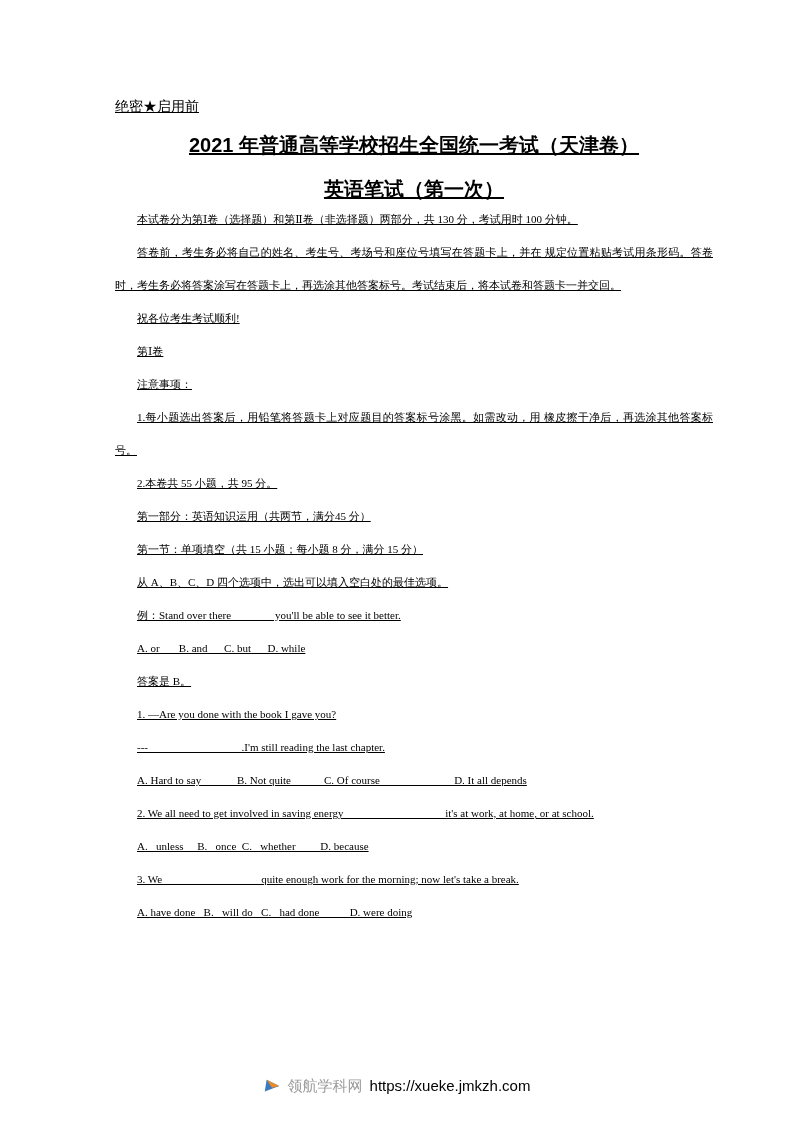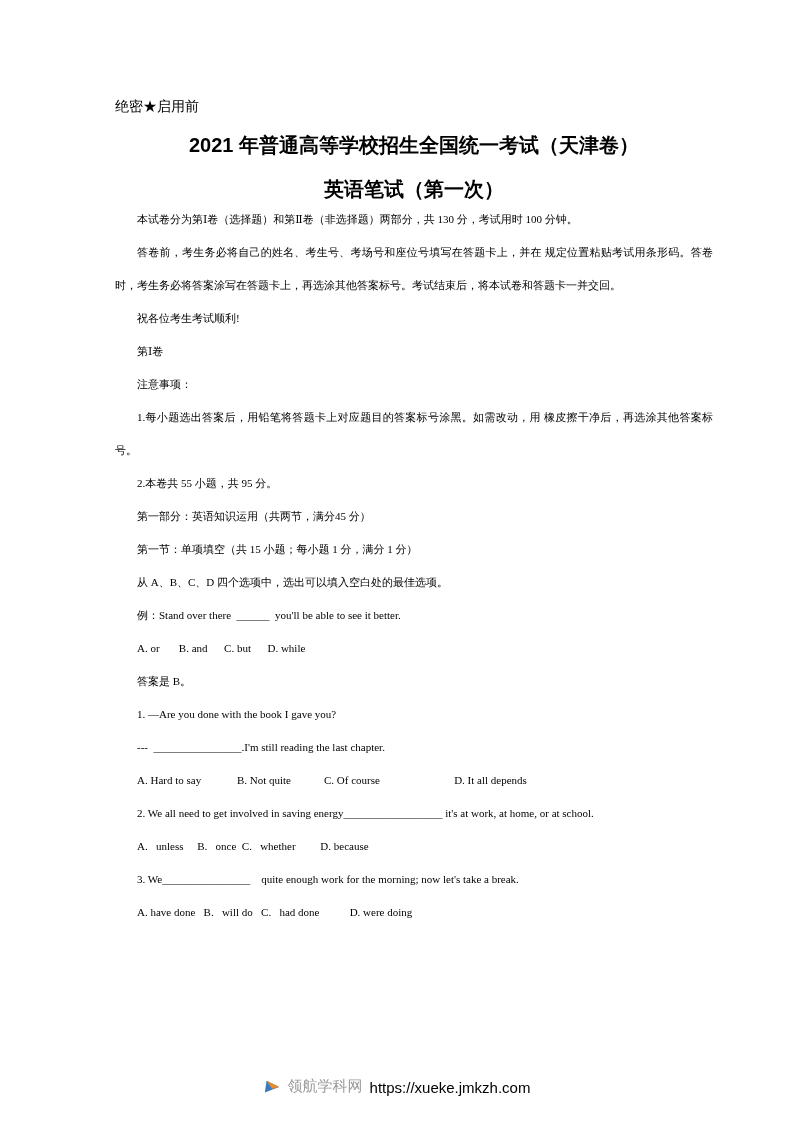--- a/index.html
+++ b/index.html
@@ -8,20 +8,21 @@
     position: relative;
     width: 793px;
     height: 1122px;
     background: #ffffff;
     overflow: hidden;
     font-family: "Liberation Serif", "DejaVu Serif", serif;
     color: #000000;
   }
   .content {
     padding: 98px 80px 0 115px;
+    text-decoration: underline;
   }
   .classification {
     font-size: 14px;
     margin-bottom: 4px;
   }
   .title {
     font-family: "Liberation Sans", "DejaVu Sans", sans-serif;
     font-size: 20px;
     font-weight: bold;
     text-align: center;
@@ -43,21 +44,21 @@
     text-indent: 2em;
   }
   .line.justify { text-align: justify; }
   .line.pre { white-space: pre-wrap; }
   .footer {
     position: absolute;
     left: 0;
     right: 0;
     bottom: 26px;
     display: flex;
-    align-items: flex-end;
+    align-items: flex-start;
     justify-content: center;
     gap: 7px;
     font-family: "Liberation Sans", "DejaVu Sans", sans-serif;
     font-size: 15px;
     color: #9b9b9b;
   }
   .footer .logo { display: inline-flex; align-items: center; }
   .footer .site-name { color: #9b9b9b; }
   .footer .site-url { color: #000000; text-decoration: none; }
 </style>
@@ -71,21 +72,21 @@
     <h2 class="subtitle">英语笔试（第一次）</h2>
     <div class="doc-body">
         <p class="line justify">本试卷分为第Ⅰ卷（选择题）和第Ⅱ卷（非选择题）两部分，共 130 分，考试用时  100 分钟。</p>
         <p class="line justify">答卷前，考生务必将自己的姓名、考生号、考场号和座位号填写在答题卡上，并在 规定位置粘贴考试用条形码。答卷时，考生务必将答案涂写在答题卡上，再选涂其他答案标号。考试结束后，将本试卷和答题卡一并交回。</p>
         <p class="line">祝各位考生考试顺利!</p>
         <p class="line">第Ⅰ卷</p>
         <p class="line">注意事项：</p>
         <p class="line justify">1.每小题选出答案后，用铅笔将答题卡上对应题目的答案标号涂黑。如需改动，用 橡皮擦干净后，再选涂其他答案标号。</p>
         <p class="line">2.本卷共 55 小题，共 95 分。</p>
         <p class="line">第一部分：英语知识运用（共两节，满分45 分）</p>
-        <p class="line">第一节：单项填空（共 15 小题；每小题 1 分，满分 1 分）</p>
+        <p class="line">第一节：单项填空（共 15 小题；每小题 8 分，满分 15 分）</p>
         <p class="line">从 A、B、C、D 四个选项中，选出可以填入空白处的最佳选项。</p>
         <p class="line pre">例：Stand over there  ______  you'll be able to see it better.</p>
         <p class="line pre">A. or       B. and      C. but      D. while</p>
         <p class="line">答案是 B。</p>
         <p class="line">1. —Are you done with the book I gave you?</p>
         <p class="line pre">---  ________________.I'm still reading the last chapter.</p>
         <p class="line pre">A. Hard to say             B. Not quite            C. Of course                           D. It all depends</p>
         <p class="line justify">2. We all need to get involved in saving energy__________________  it's at work, at home, or at school.</p>
         <p class="line pre">A.   unless     B.   once  C.   whether         D. because</p>
         <p class="line pre">3. We________________    quite enough work for the morning; now let's take a break.</p>

